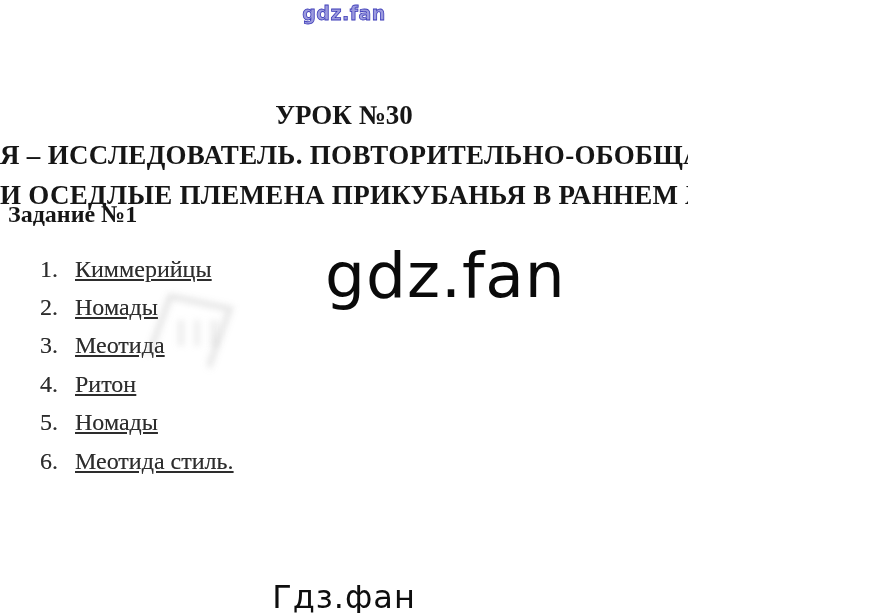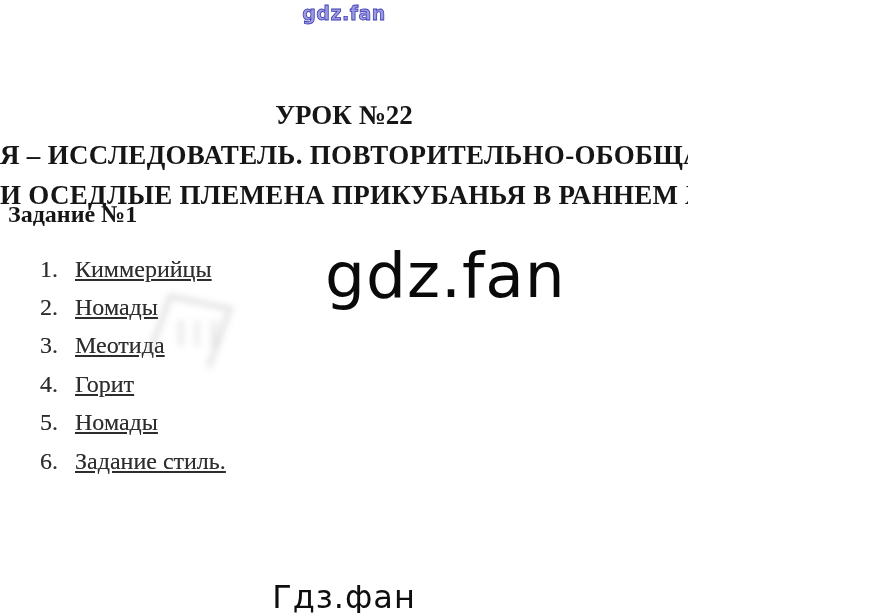--- a/index.html
+++ b/index.html
@@ -130,21 +130,21 @@
     letter-spacing: 1px;
   }
 </style>
 </head>
 <body>
 
 <div class="page">
 
   <div class="top-watermark">gdz.fan</div>
 
-  <div class="title-line title-main">УРОК №22</div>
+  <div class="title-line title-main">УРОК №30</div>
 
   <div class="title-line title-sub1">Я – ИССЛЕДОВАТЕЛЬ. ПОВТОРИТЕЛЬНО-ОБОБЩАЮЩИЙ УРОК «КОЧЕВЫЕ</div>
 
   <div class="title-line title-sub2">И ОСЕДЛЫЕ ПЛЕМЕНА ПРИКУБАНЬЯ В РАННЕМ ЖЕЛЕЗНОМ ВЕКЕ».</div>
 
   <div class="task-heading">Задание №1</div>
 
   <ol class="term-list">
     <li class="term-item">
       <span class="term-num">1.</span>
@@ -153,29 +153,29 @@
     <li class="term-item">
       <span class="term-num">2.</span>
       <span class="term-text">Номады</span>
     </li>
     <li class="term-item">
       <span class="term-num">3.</span>
       <span class="term-text">Меотида</span>
     </li>
     <li class="term-item">
       <span class="term-num">4.</span>
-      <span class="term-text">Горит</span>
+      <span class="term-text">Ритон</span>
     </li>
     <li class="term-item">
       <span class="term-num">5.</span>
       <span class="term-text">Номады</span>
     </li>
     <li class="term-item">
       <span class="term-num">6.</span>
-      <span class="term-text">Задание стиль.</span>
+      <span class="term-text">Меотида стиль.</span>
     </li>
   </ol>
 
   <div class="center-watermark">gdz.fan</div>
 
   <div class="faint-stamp"></div>
 
   <div class="footer-sitename">Гдз.фан</div>
 
 </div>

